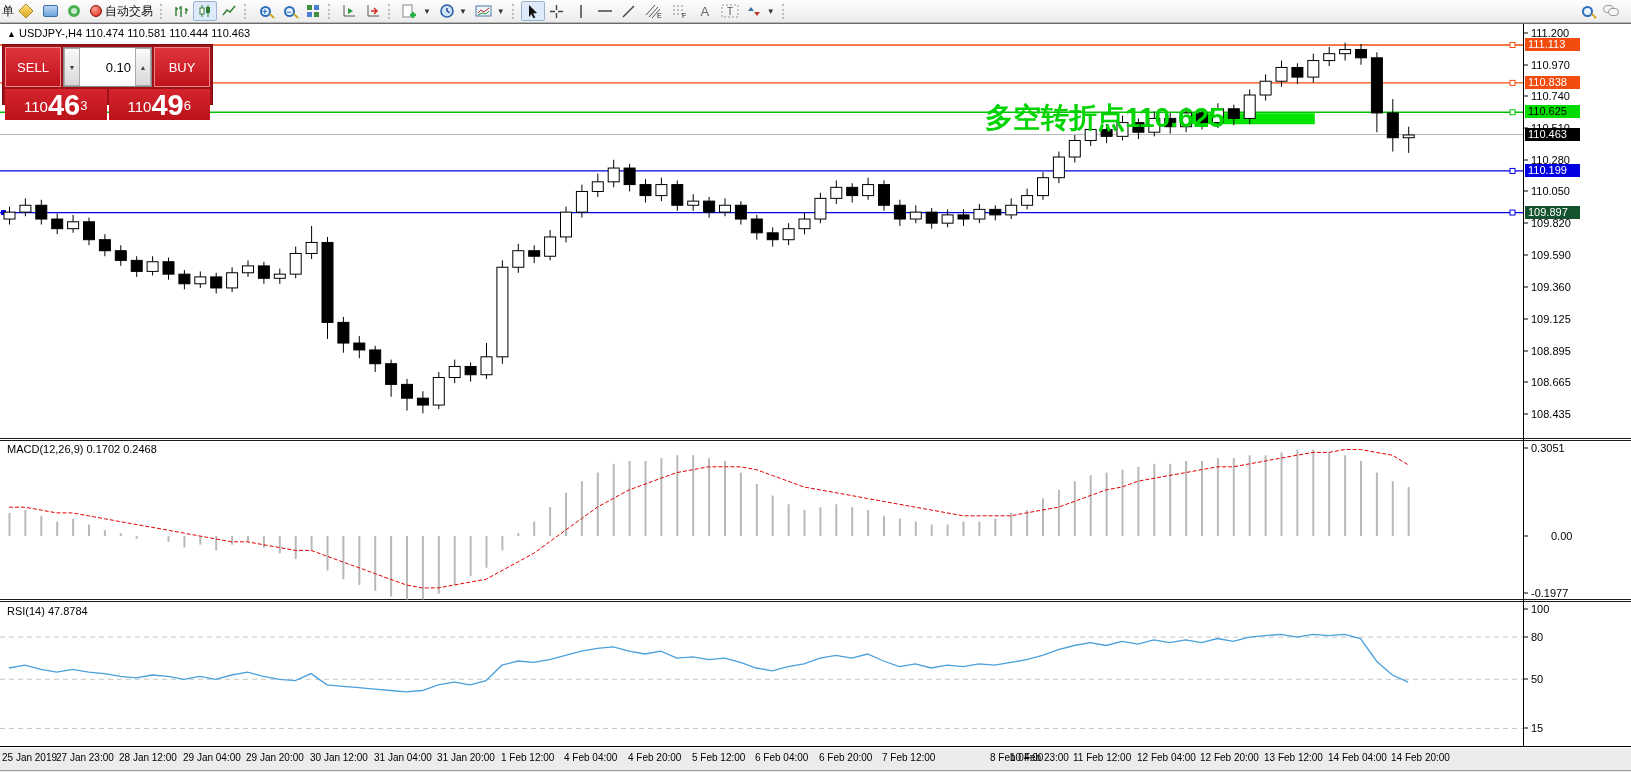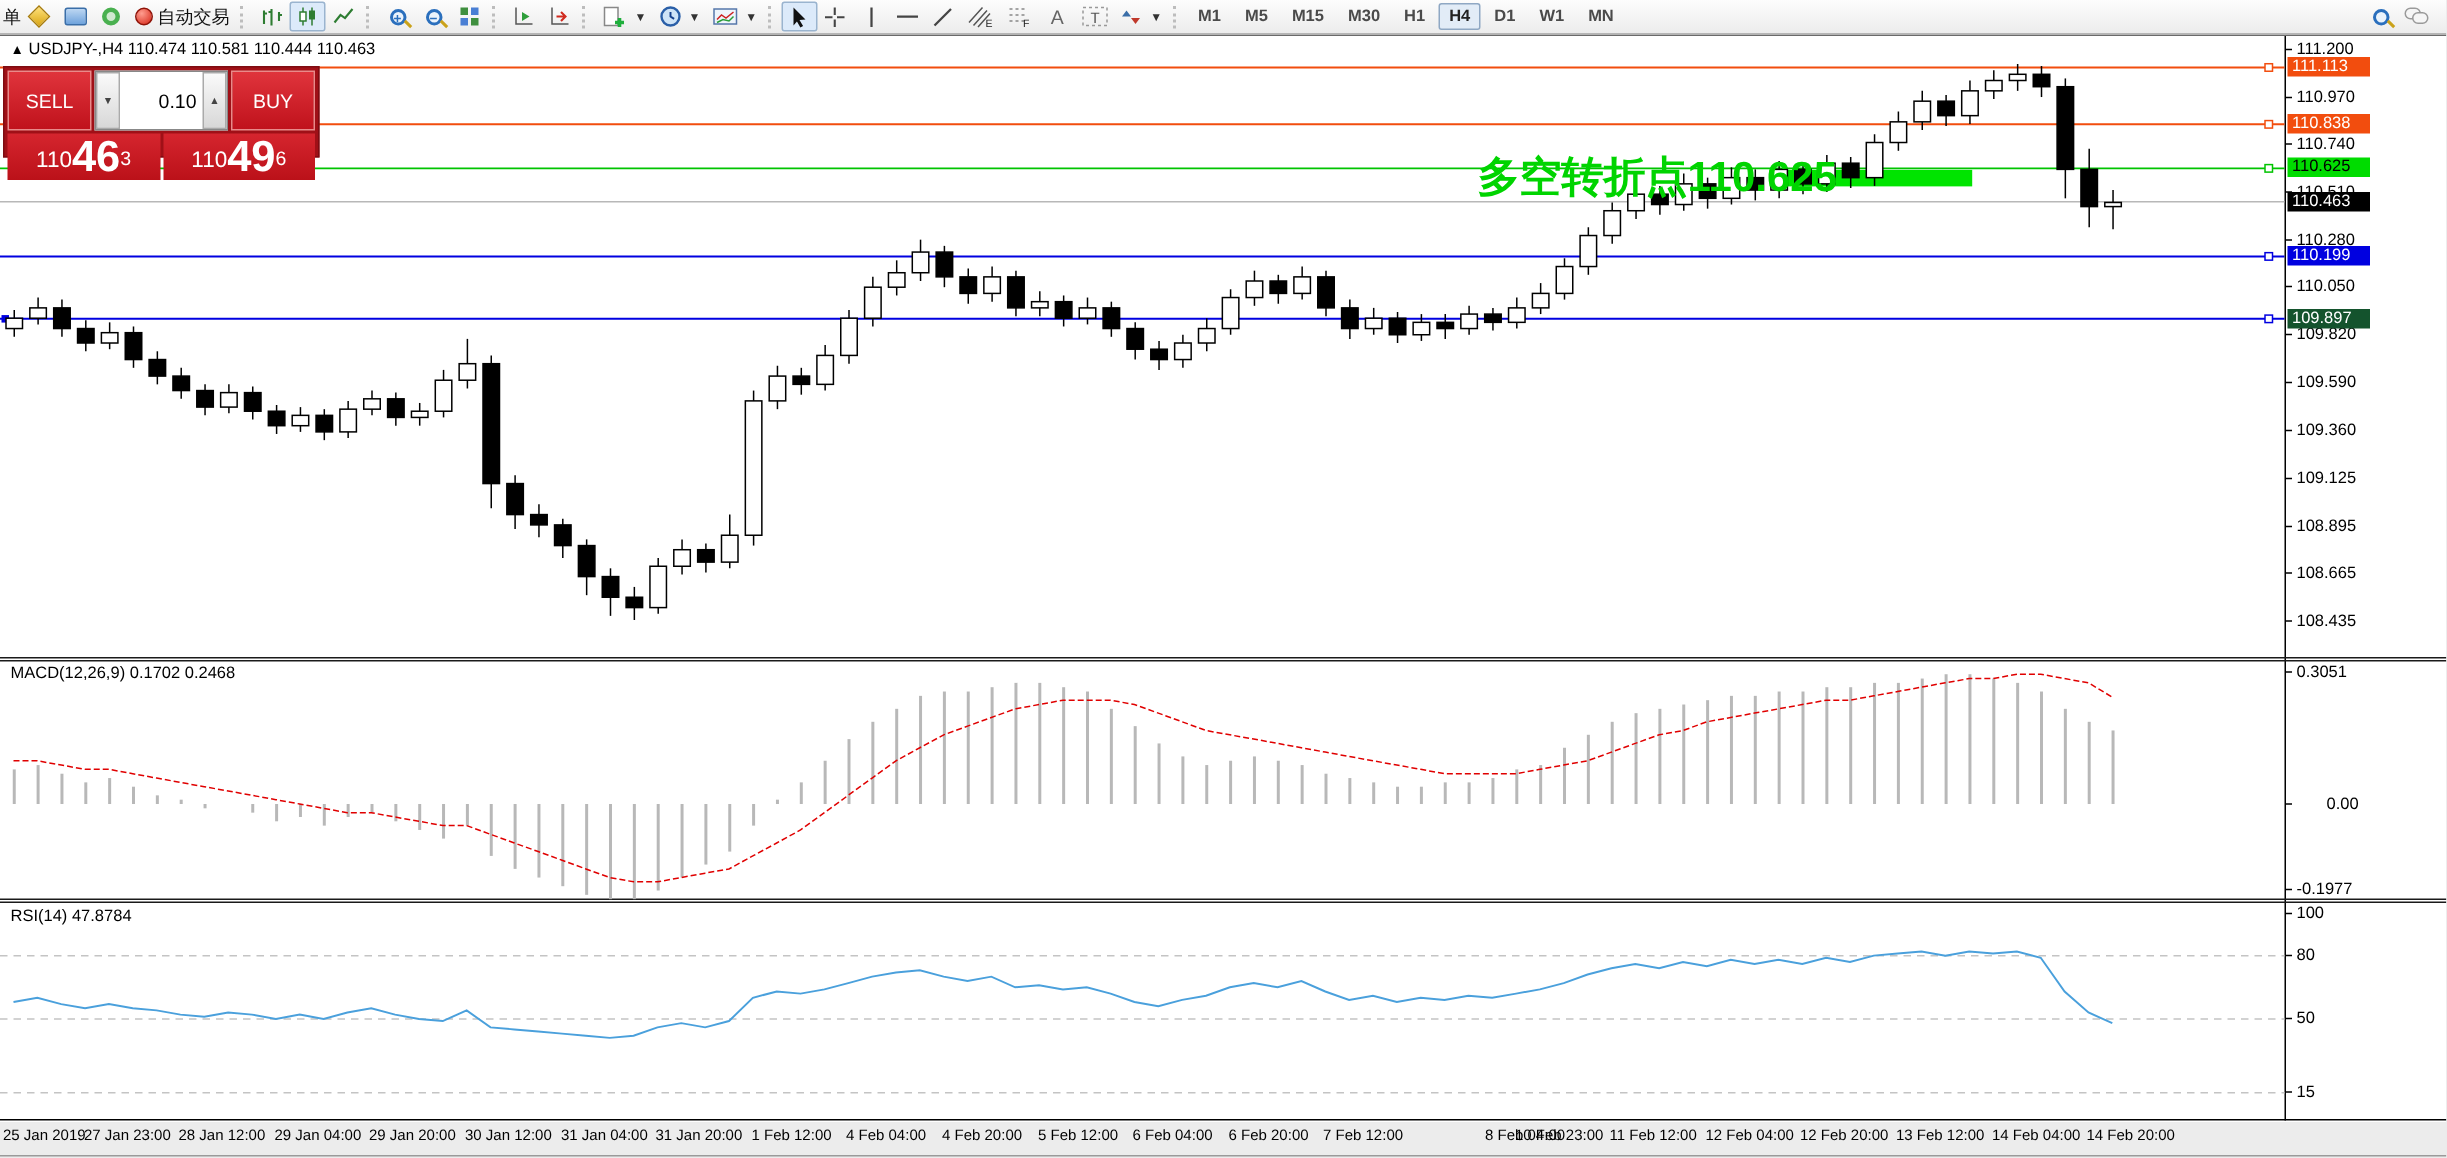--- a/index.html
+++ b/index.html
@@ -211,31 +211,20 @@
     </div>
     <div class="tb-btn">
       <svg width="16" height="15">
           <path d="M4 3l3 4H1z" fill="#3a6ea8"></path>
           <path d="M10 12l3-4h-6z" fill="#c0392b"></path>
         </svg>
       <span class="caret">▼</span>
     </div>
     <span class="grip"></span>
 
-    <div id="tf-group" style="display:flex;align-items:center;">
-        <span class="tf-btn">M1</span>
-        <span class="tf-btn">M5</span>
-        <span class="tf-btn">M15</span>
-        <span class="tf-btn">M30</span>
-        <span class="tf-btn">H1</span>
-        <span class="tf-btn active">H4</span>
-        <span class="tf-btn">D1</span>
-        <span class="tf-btn">W1</span>
-        <span class="tf-btn">MN</span>
-      </div>
 
     <div id="tb-right">
       <div class="tb-btn">
           <span class="mag"></span>
         </div>
       <div class="tb-btn">
           <span class="chat-ic">
             <i class="a"></i>
             <i class="b"></i>
           </span>

